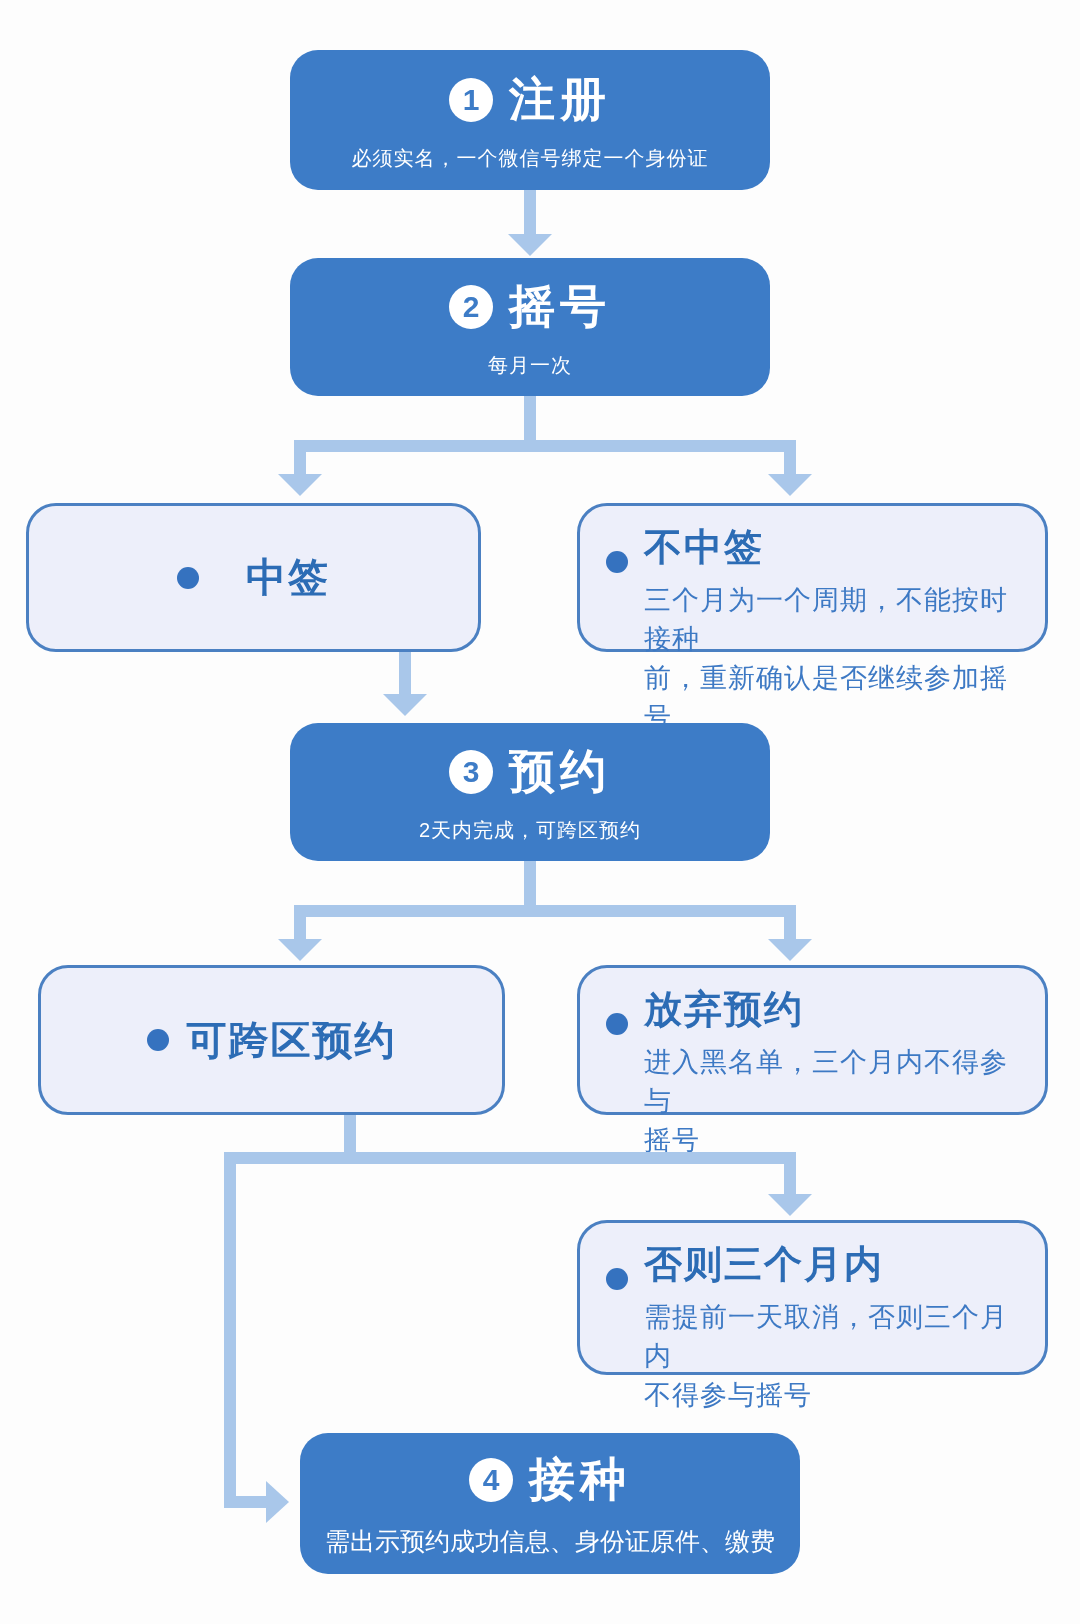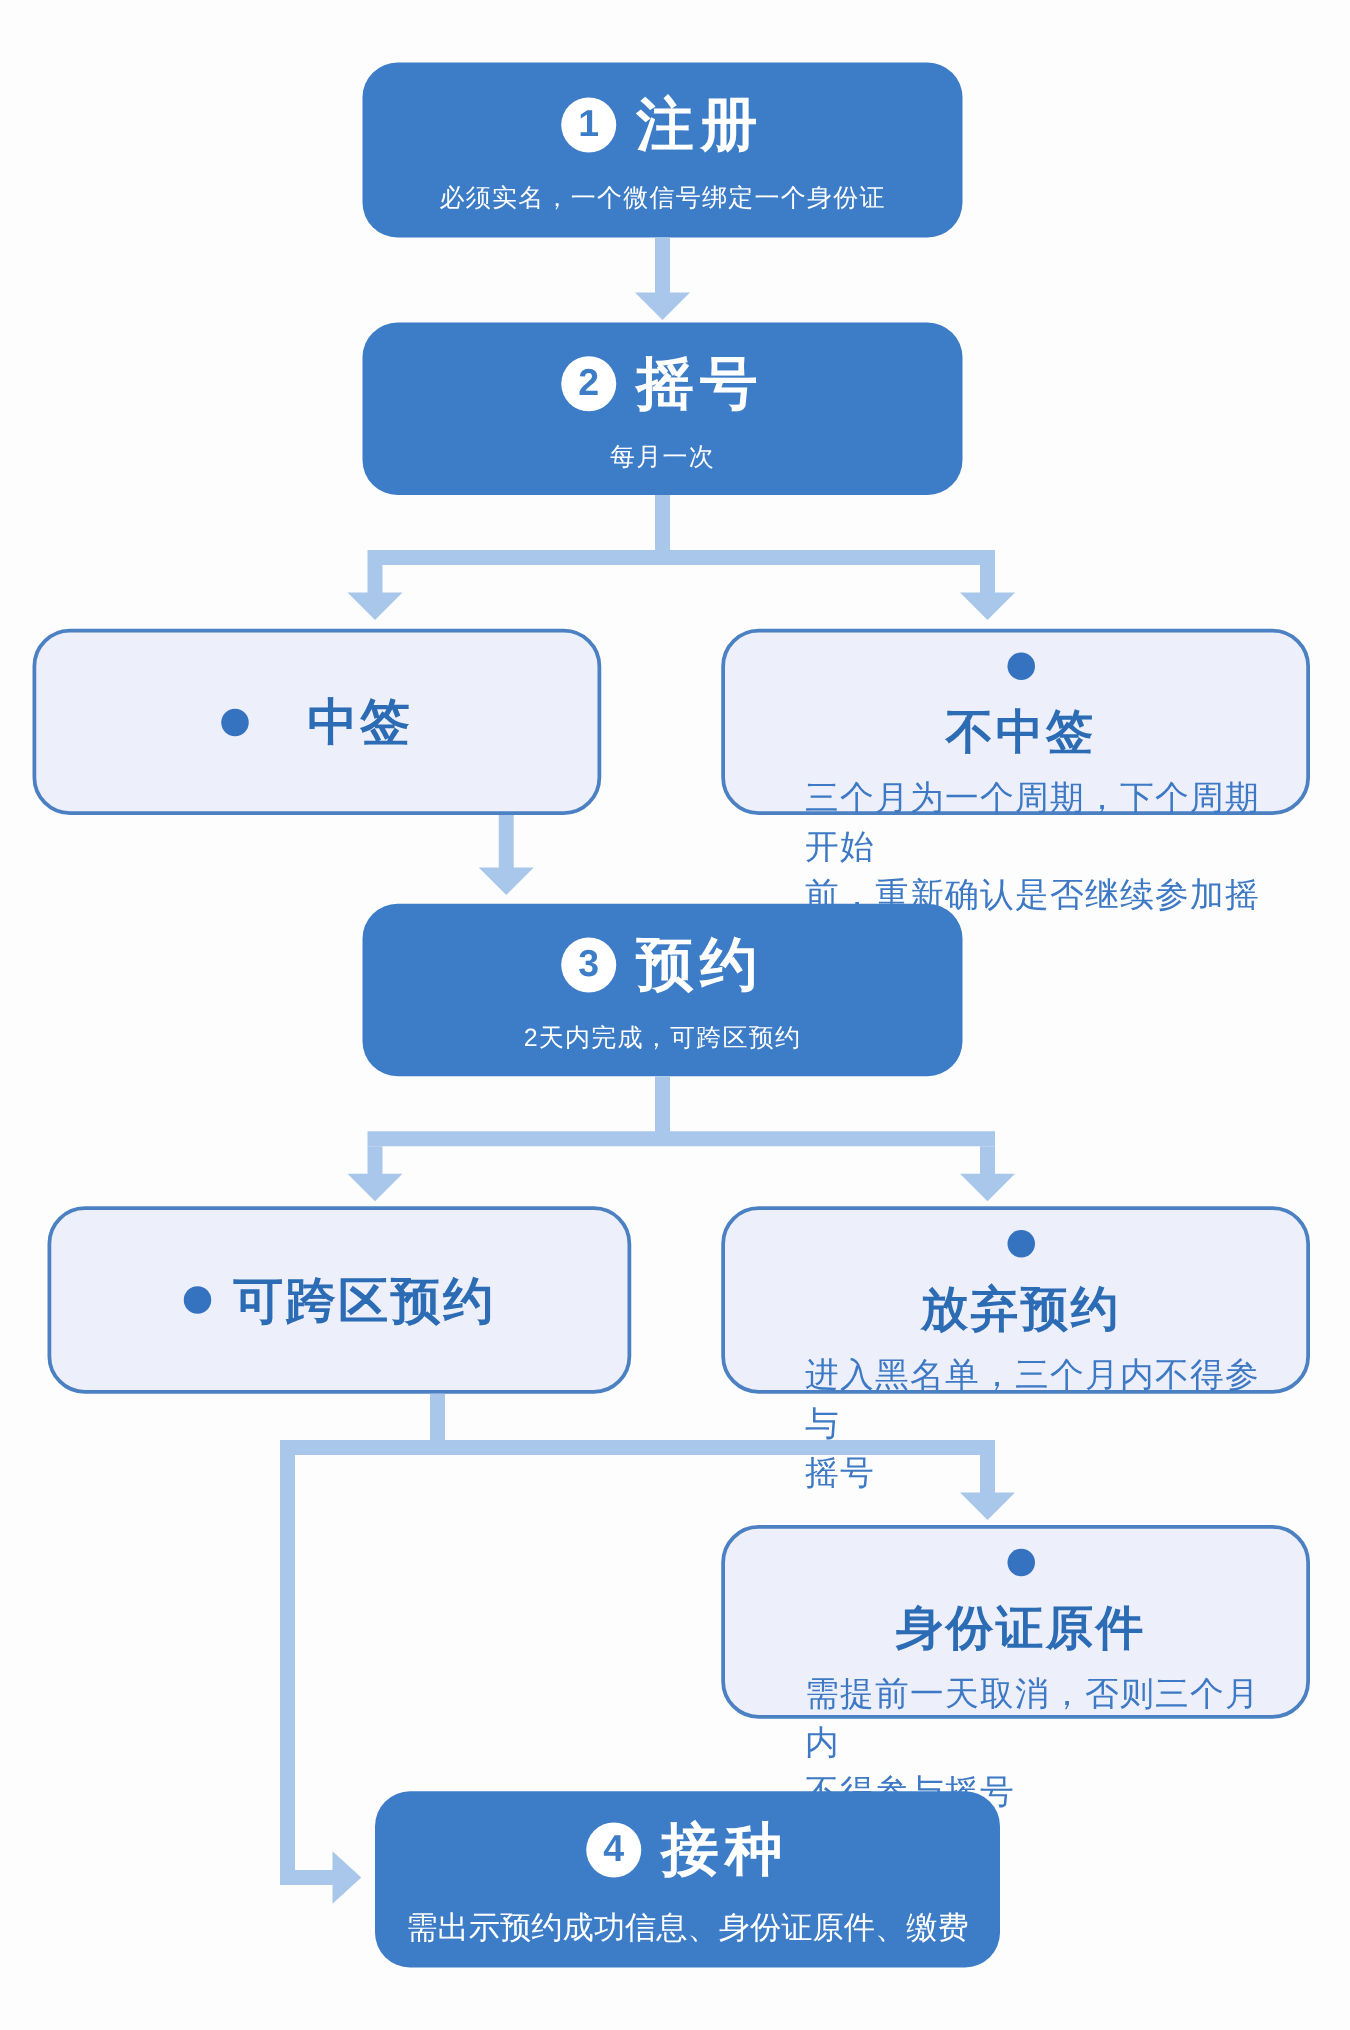--- a/index.html
+++ b/index.html
@@ -26,21 +26,21 @@
 
   
   .outcome {
     position:absolute; background:#edeffa; border:3px solid #4b80c2; border-radius:30px;
     box-sizing:border-box; color:#2c6cb5;
   }
   .outcome.center { display:flex; align-items:center; justify-content:center; gap:18px; }
   .outcome .otitle { font-size:40px; font-weight:bold; letter-spacing:2px; }
   .bullet { width:22px; height:22px; border-radius:50%; background:#3572bf; flex:0 0 auto; }
   .outcome.detail { padding:16px 18px 0 26px; }
-  .detail .trow { display:flex; align-items:center; gap:16px;flex-direction:column; }
+  .detail .trow { display:flex; align-items:flex-end; gap:16px; }
   .detail .otitle { font-size:38px; }
   .detail .obody {
     margin-left:38px; margin-top:8px; font-size:27px; line-height:39px;
     color:#3d79c4; white-space:pre-line; letter-spacing:1px;
   }
 
   
   .vline, .hline { position:absolute; background:#a9c7ea; }
   .ah-down {
     position:absolute; width:0; height:0;
@@ -87,21 +87,21 @@
   <div class="outcome center" style="left:26px; top:503px; width:455px; height:149px;gap:47px;">
     <span class="bullet"></span>
     <span class="otitle">中签</span>
   </div>
 
   <div class="outcome detail" style="left:577px; top:503px; width:471px; height:149px;">
     <div class="trow">
       <span class="bullet"></span>
       <span class="otitle">不中签</span>
     </div>
-    <div class="obody">三个月为一个周期，下个周期开始
+    <div class="obody">三个月为一个周期，不能按时接种
 前，重新确认是否继续参加摇号</div>
   </div>
 
   <div class="vline" style="left:399px; top:652px; width:12px; height:44px;"></div>
   <div class="ah-down" style="left:383px; top:694px;"></div>
 
   <div class="step" style="left:290px; top:723px; width:480px; height:138px;">
     <div class="trow">
       <span class="badge">3</span>
       <span class="title">预约</span>
@@ -134,21 +134,21 @@
   <div class="hline" style="left:224px; top:1152px; width:572px; height:12px;"></div>
   <div class="vline" style="left:784px; top:1164px; width:12px; height:32px;"></div>
   <div class="ah-down" style="left:768px; top:1194px;"></div>
   <div class="vline" style="left:224px; top:1164px; width:12px; height:344px;"></div>
   <div class="hline" style="left:224px; top:1496px; width:44px; height:12px;"></div>
   <div class="ah-right" style="left:266px; top:1481px;"></div>
 
   <div class="outcome detail" style="left:577px; top:1220px; width:471px; height:155px;">
     <div class="trow">
       <span class="bullet"></span>
-      <span class="otitle">身份证原件</span>
+      <span class="otitle">否则三个月内</span>
     </div>
     <div class="obody">需提前一天取消，否则三个月内
 不得参与摇号</div>
   </div>
 
   <div class="step" style="left:300px; top:1433px; width:500px; height:141px;">
     <div class="trow">
       <span class="badge">4</span>
       <span class="title">接种</span>
     </div>

